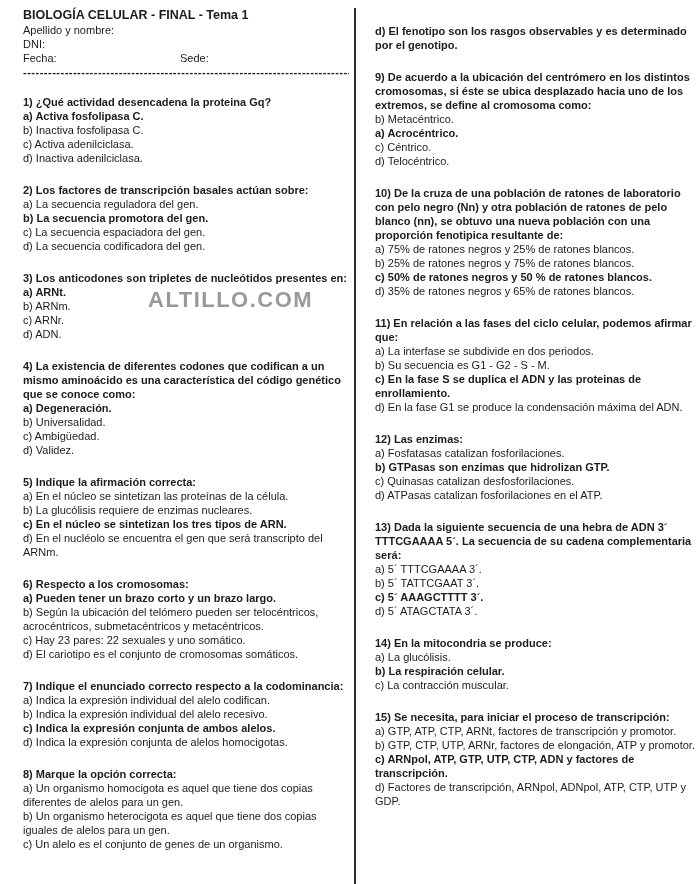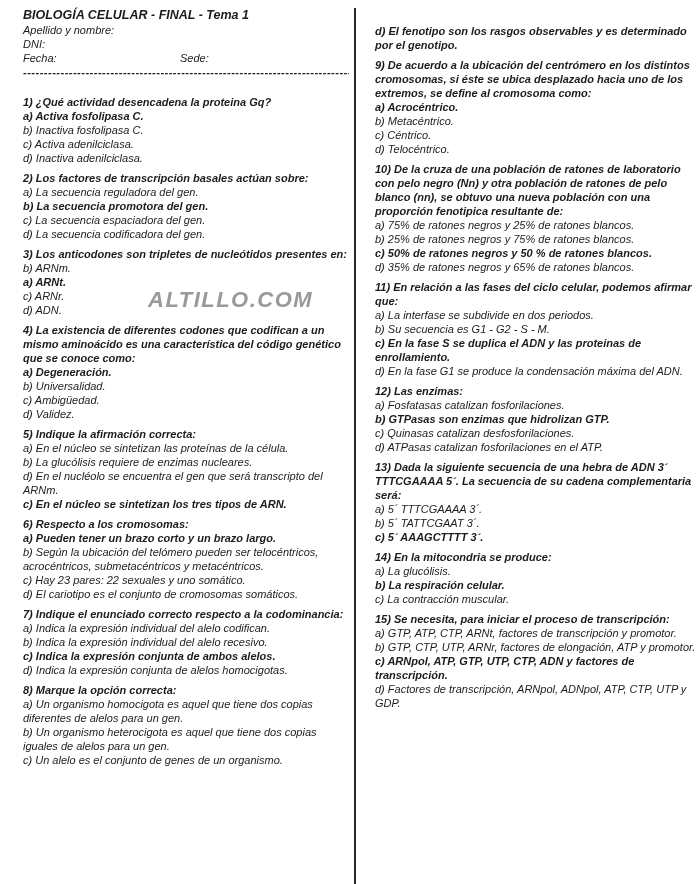--- a/index.html
+++ b/index.html
@@ -36,41 +36,41 @@
   .header-line { line-height: 14px; }
   .fecha-row { position: relative; }
   .sede-label { position: absolute; left: 157px; top: 0; }
   .separator {
     white-space: nowrap;
     overflow: hidden;
     font-weight: bold;
     letter-spacing: 0.5px;
     line-height: 14px;
   }
-  .question { margin-top: 6px; }
+  .question { margin-top: 18px; }
   .question:first-child { margin-top: 16px; }
   .prompt { font-weight: bold; }
   .option.bold { font-weight: bold; }
   .watermark {
     position: absolute;
     left: 148px;
     top: 293px;
     font-weight: bold;
     font-size: 22px;
     letter-spacing: 1.5px;
     color: #8f8f8f;
     opacity: 0.9;
     pointer-events: none;
     z-index: 2;
   }
 </style>
 </head>
 <body>
 
-<div class="page" style="color: rgb(28, 28, 28); font-style: italic;">
+<div class="page" style="color: rgb(28, 28, 28);">
 
   <div class="col col-left">
     <div class="header-block">
       <div class="exam-title">BIOLOGÍA CELULAR - FINAL - Tema 1</div>
       <div class="header-line">Apellido y nombre:</div>
       <div class="header-line">DNI:</div>
       <div class="header-line fecha-row">
         <span>Fecha:</span>
         <span class="sede-label">Sede:</span>
       </div>
@@ -86,38 +86,38 @@
         </div>
         <div class="question">
           <div class="prompt">2) Los factores de transcripción basales actúan sobre:</div>
           <div class="option">a) La secuencia reguladora del gen.</div>
           <div class="option bold">b) La secuencia promotora del gen.</div>
           <div class="option">c) La secuencia espaciadora del gen.</div>
           <div class="option">d) La secuencia codificadora del gen.</div>
         </div>
         <div class="question">
           <div class="prompt">3) Los anticodones son tripletes de nucleótidos presentes en:</div>
+          <div class="option bold">a) ARNt.</div>
           <div class="option">b) ARNm.</div>
-          <div class="option bold">a) ARNt.</div>
           <div class="option">c) ARNr.</div>
           <div class="option">d) ADN.</div>
         </div>
         <div class="question">
           <div class="prompt">4) La existencia de diferentes codones que codifican a un mismo aminoácido es una característica del código genético que se conoce como:</div>
           <div class="option bold">a) Degeneración.</div>
           <div class="option">b) Universalidad.</div>
           <div class="option">c) Ambigüedad.</div>
           <div class="option">d) Validez.</div>
         </div>
         <div class="question">
           <div class="prompt">5) Indique la afirmación correcta:</div>
           <div class="option">a) En el núcleo se sintetizan las proteínas de la célula.</div>
           <div class="option">b) La glucólisis requiere de enzimas nucleares.</div>
+          <div class="option bold">c) En el núcleo se sintetizan los tres tipos de ARN.</div>
           <div class="option">d) En el nucléolo se encuentra el gen que será transcripto del ARNm.</div>
-          <div class="option bold">c) En el núcleo se sintetizan los tres tipos de ARN.</div>
         </div>
         <div class="question">
           <div class="prompt">6) Respecto a los cromosomas:</div>
           <div class="option bold">a) Pueden tener un brazo corto y un brazo largo.</div>
           <div class="option">b) Según la ubicación del telómero pueden ser telocéntricos, acrocéntricos, submetacéntricos y metacéntricos.</div>
           <div class="option">c) Hay 23 pares: 22 sexuales y uno somático.</div>
           <div class="option">d) El cariotipo es el conjunto de cromosomas somáticos.</div>
         </div>
         <div class="question">
           <div class="prompt">7) Indique el enunciado correcto respecto a la codominancia:</div>
@@ -137,22 +137,22 @@
 
   <div class="divider" style="border-left-color: rgb(42, 42, 42);"></div>
 
   <div class="col col-right">
     <div>
         <div class="question">
           <div class="option bold">d) El fenotipo son los rasgos observables y es determinado por el genotipo.</div>
         </div>
         <div class="question">
           <div class="prompt">9) De acuerdo a la ubicación del centrómero en los distintos cromosomas, si éste se ubica desplazado hacia uno de los extremos, se define al cromosoma como:</div>
+          <div class="option">b) Metacéntrico.</div>
           <div class="option bold">a) Acrocéntrico.</div>
-          <div class="option">b) Metacéntrico.</div>
           <div class="option">c) Céntrico.</div>
           <div class="option">d) Telocéntrico.</div>
         </div>
         <div class="question">
           <div class="prompt">10) De la cruza de una población de ratones de laboratorio con pelo negro (Nn) y otra población de ratones de pelo blanco (nn), se obtuvo una nueva población con una proporción fenotipica resultante de:</div>
           <div class="option">a) 75% de ratones negros y 25% de ratones blancos.</div>
           <div class="option">b) 25% de ratones negros y 75% de ratones blancos.</div>
           <div class="option bold">c) 50% de ratones negros y 50 % de ratones blancos.</div>
           <div class="option">d) 35% de ratones negros y 65% de ratones blancos.</div>
         </div>
@@ -168,20 +168,21 @@
           <div class="option">a) Fosfatasas catalizan fosforilaciones.</div>
           <div class="option bold">b) GTPasas son enzimas que hidrolizan GTP.</div>
           <div class="option">c) Quinasas catalizan desfosforilaciones.</div>
           <div class="option">d) ATPasas catalizan fosforilaciones en el ATP.</div>
         </div>
         <div class="question">
           <div class="prompt">13) Dada la siguiente secuencia de una hebra de ADN 3´ TTTCGAAAA 5´. La secuencia de su cadena complementaria será:</div>
           <div class="option">a) 5´ TTTCGAAAA 3´.</div>
           <div class="option">b) 5´ TATTCGAAT 3´.</div>
           <div class="option bold">c) 5´ AAAGCTTTT 3´.</div>
+          <div class="option">d) 5´ ATAGCTATA 3´.</div>
         </div>
         <div class="question">
           <div class="prompt">14) En la mitocondria se produce:</div>
           <div class="option">a) La glucólisis.</div>
           <div class="option bold">b) La respiración celular.</div>
           <div class="option">c) La contracción muscular.</div>
         </div>
         <div class="question">
           <div class="prompt">15) Se necesita, para iniciar el proceso de transcripción:</div>
           <div class="option">a) GTP, ATP, CTP, ARNt, factores de transcripción y promotor.</div>

